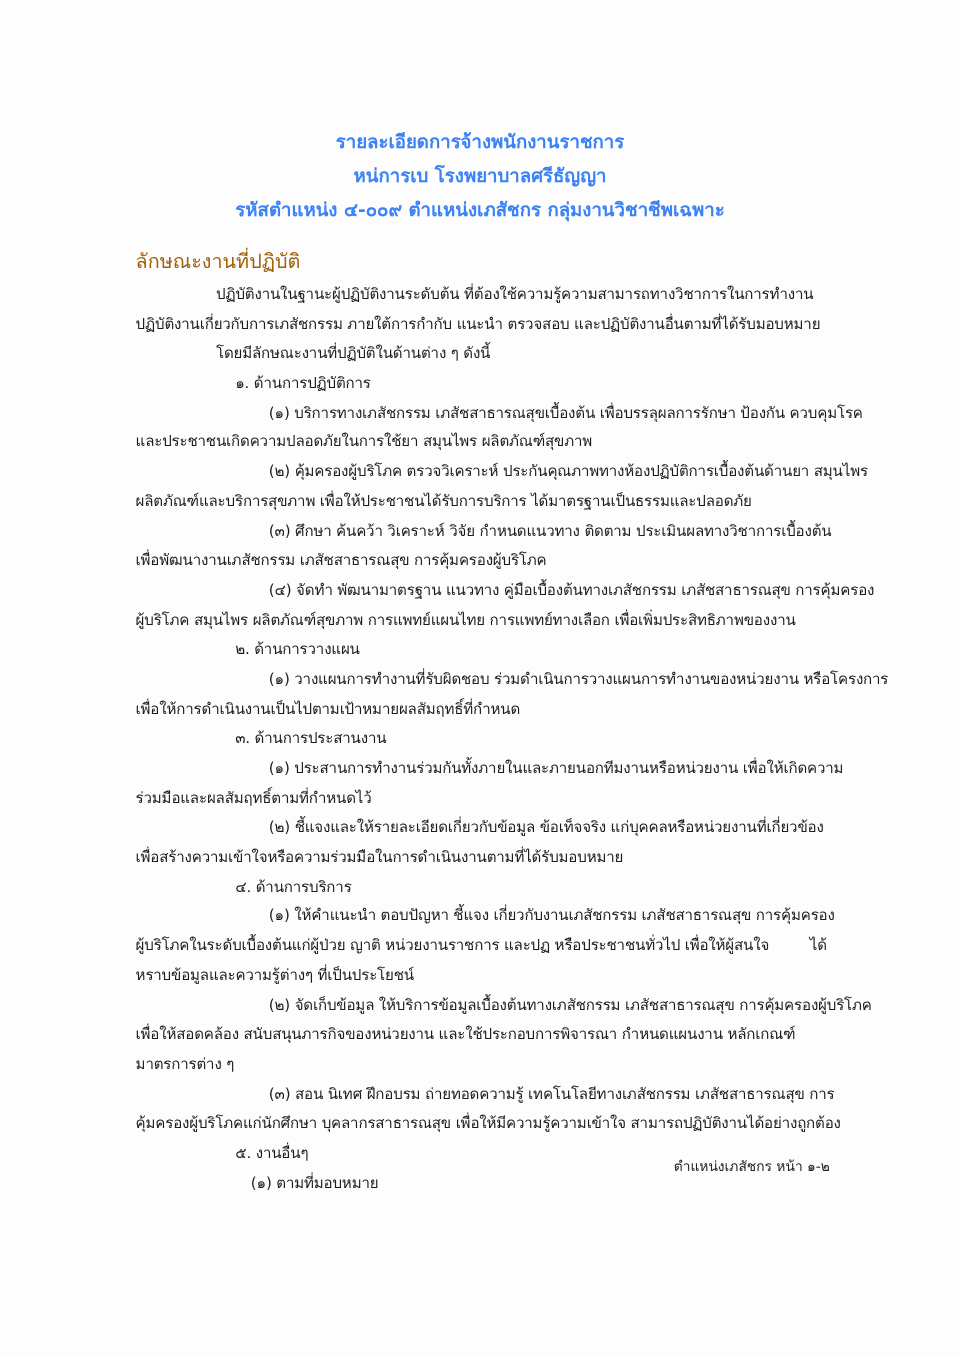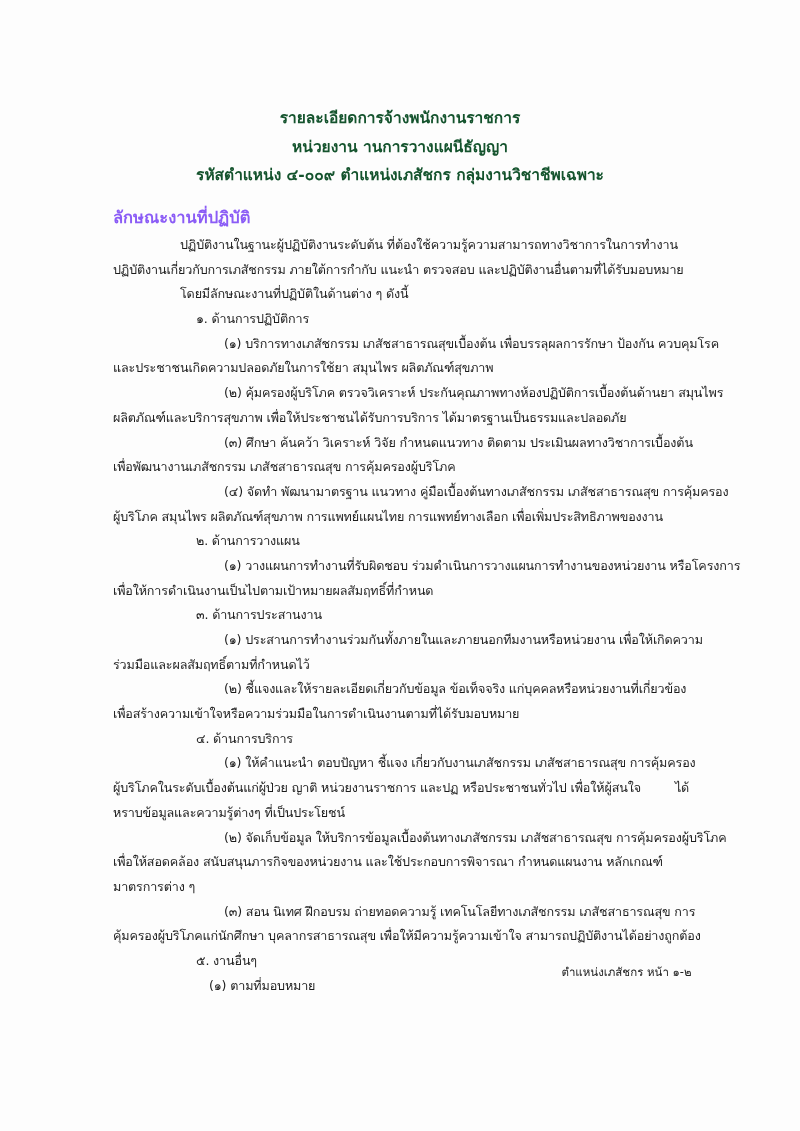--- a/index.html
+++ b/index.html
@@ -28,30 +28,30 @@
       top: 104px;
       width: 800px;
       text-align: center;
     }
     .title-line {
       font-weight: bold;
       font-size: 15.5px;
       line-height: 28.5px;
       height: 28.5px;
       white-space: nowrap;
-      color: #14532d;
+      color: #3b82f6;
     }
     .section-heading {
       position: absolute;
       left: 113px;
       top: 206px;
       font-size: 16.5px;
       line-height: 24px;
-      font-weight: bold;
-      color: #8b5cf6;
+      font-weight: normal;
+      color: #a16207;
       white-space: nowrap;
     }
     .body {
       position: absolute;
       left: 113px;
       top: 233px;
       width: 690px;
     }
     .line {
       font-size: 12.6px;
@@ -82,21 +82,21 @@
       color: #222;
     }
   </style>
 </head>
 <body>
 
 <div class="page">
 
   <div class="title-block">
     <div class="title-line">รายละเอียดการจ้างพนักงานราชการ</div>
-    <div class="title-line">หน่วยงาน  านการวางแผนีธัญญา</div>
+    <div class="title-line">หน่การเบ  โรงพยาบาลศรีธัญญา</div>
     <div class="title-line">รหัสตำแหน่ง ๔-๐๐๙ ตำแหน่งเภสัชกร กลุ่มงานวิชาชีพเฉพาะ</div>
   </div>
 
   <div class="section-heading">ลักษณะงานที่ปฏิบัติ</div>
 
   <div class="body">
 
     <div class="line ind-para">ปฏิบัติงานในฐานะผู้ปฏิบัติงานระดับต้น ที่ต้องใช้ความรู้ความสามารถทางวิชาการในการทำงาน</div>
     <div class="line ind-cont">ปฏิบัติงานเกี่ยวกับการเภสัชกรรม ภายใต้การกำกับ แนะนำ ตรวจสอบ และปฏิบัติงานอื่นตามที่ได้รับมอบหมาย</div>
     <div class="line ind-para">โดยมีลักษณะงานที่ปฏิบัติในด้านต่าง ๆ ดังนี้</div>

